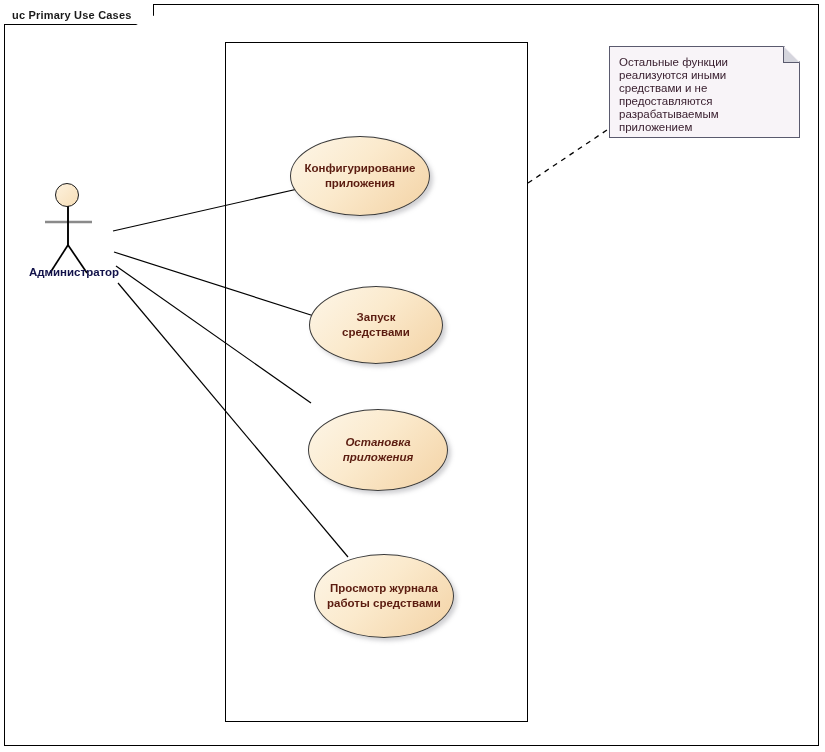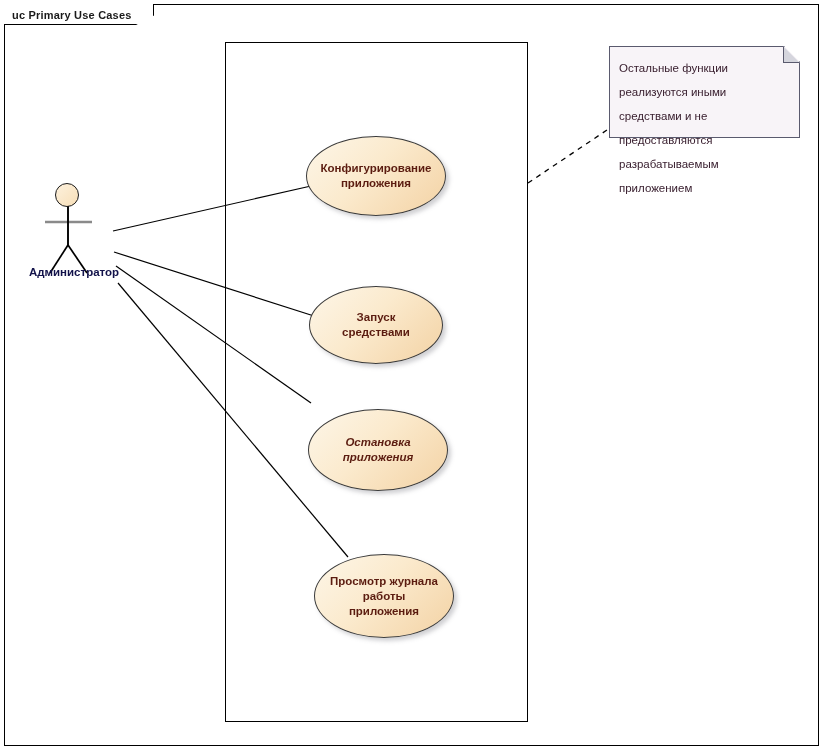--- a/index.html
+++ b/index.html
@@ -165,21 +165,21 @@
     -webkit-clip-path: polygon(0 0, 100% 100%, 0 100%);
     clip-path: polygon(0 0, 100% 100%, 0 100%);
   }
   #note-text {
     position: absolute;
     left: 619px;
     top: 56px;
     width: 172px;
     font-size: 11.5px;
     color: #3a2030;
-    line-height: 24px;
+    line-height: 13px;
   }
 </style>
 </head>
 <body>
 
 <div id="canvas">
 
   <div id="frame"></div>
   <div id="frame-tab"></div>
   <div id="frame-tab-label">uc Primary Use Cases</div>
@@ -197,33 +197,33 @@
     <line x1="68" y1="206" x2="68" y2="245" stroke="#000000" stroke-width="1.9"></line>
     <line x1="68" y1="245" x2="50" y2="273" stroke="#000000" stroke-width="1.7"></line>
     <line x1="68" y1="245" x2="87" y2="273" stroke="#000000" stroke-width="1.7"></line>
   </svg>
 
   <div id="actor">
     <div class="actor-head"></div>
     <div id="actor-label">Администратор</div>
   </div>
 
-  <div class="usecase" style="left:306px; top:136px; width:140px; height:80px;">
+  <div class="usecase" style="left:290px; top:136px; width:140px; height:80px;">
     <div class="usecase-label">Конфигурирование приложения</div>
   </div>
 
   <div class="usecase" style="left:309px; top:286px; width:134px; height:78px;">
     <div class="usecase-label">Запуск средствами</div>
   </div>
 
   <div class="usecase" style="left:308px; top:409px; width:140px; height:82px;font-style:italic;">
     <div class="usecase-label">Остановка приложения</div>
   </div>
 
   <div class="usecase" style="left:314px; top:554px; width:140px; height:84px;">
-    <div class="usecase-label">Просмотр журнала работы приложения</div>
+    <div class="usecase-label">Просмотр журнала работы средствами</div>
   </div>
 
   <div id="note"></div>
   <div id="note-fold"></div>
   <div id="note-text">Остальные функции реализуются иными средствами и не предоставляются разрабатываемым приложением</div>
 
 </div>
 
 </body></html>

